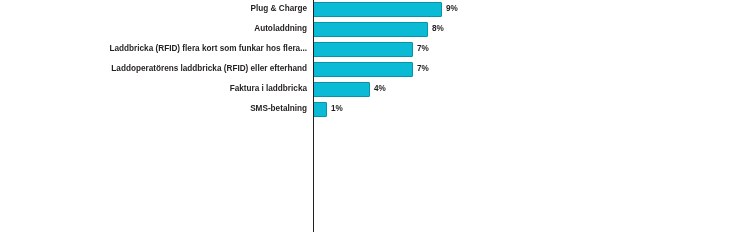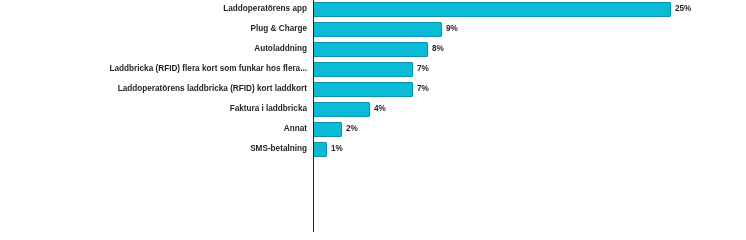--- a/index.html
+++ b/index.html
@@ -90,27 +90,20 @@
 </style>
 </head>
 <body>
 
 <div id="chart-root">
 
   <div class="axis-line"></div>
 
   <div class="rows">
 
-    <div class="bar-row">
-      <div class="cat-label">Laddoperatörens app</div>
-      <div class="bar-area">
-        <div class="bar" style="width: 358px;"></div>
-        <div class="bar-value">25%</div>
-      </div>
-    </div>
 
 
 
     <div class="bar-row">
       <div class="cat-label">Plug &amp; Charge</div>
       <div class="bar-area">
         <div class="bar" style="width: 129px;"></div>
         <div class="bar-value">9%</div>
       </div>
     </div>
@@ -125,43 +118,36 @@
 
     <div class="bar-row">
       <div class="cat-label">Laddbricka (RFID) flera kort som funkar hos flera...</div>
       <div class="bar-area">
         <div class="bar" style="width:100px"></div>
         <div class="bar-value">7%</div>
       </div>
     </div>
 
     <div class="bar-row">
-      <div class="cat-label">Laddoperatörens laddbricka (RFID) kort laddkort</div>
+      <div class="cat-label">Laddoperatörens laddbricka (RFID) eller efterhand</div>
       <div class="bar-area">
         <div class="bar" style="width:100px"></div>
         <div class="bar-value">7%</div>
       </div>
     </div>
 
     <div class="bar-row">
       <div class="cat-label">Faktura i laddbricka</div>
       <div class="bar-area">
         <div class="bar" style="width:57px"></div>
         <div class="bar-value">4%</div>
       </div>
     </div>
 
 
-    <div class="bar-row">
-      <div class="cat-label">Annat</div>
-      <div class="bar-area">
-        <div class="bar" style="width:29px"></div>
-        <div class="bar-value">2%</div>
-      </div>
-    </div>
 
     <div class="bar-row">
       <div class="cat-label">SMS-betalning</div>
       <div class="bar-area">
         <div class="bar" style="width: 14px;"></div>
         <div class="bar-value">1%</div>
       </div>
     </div>
 
   </div>

